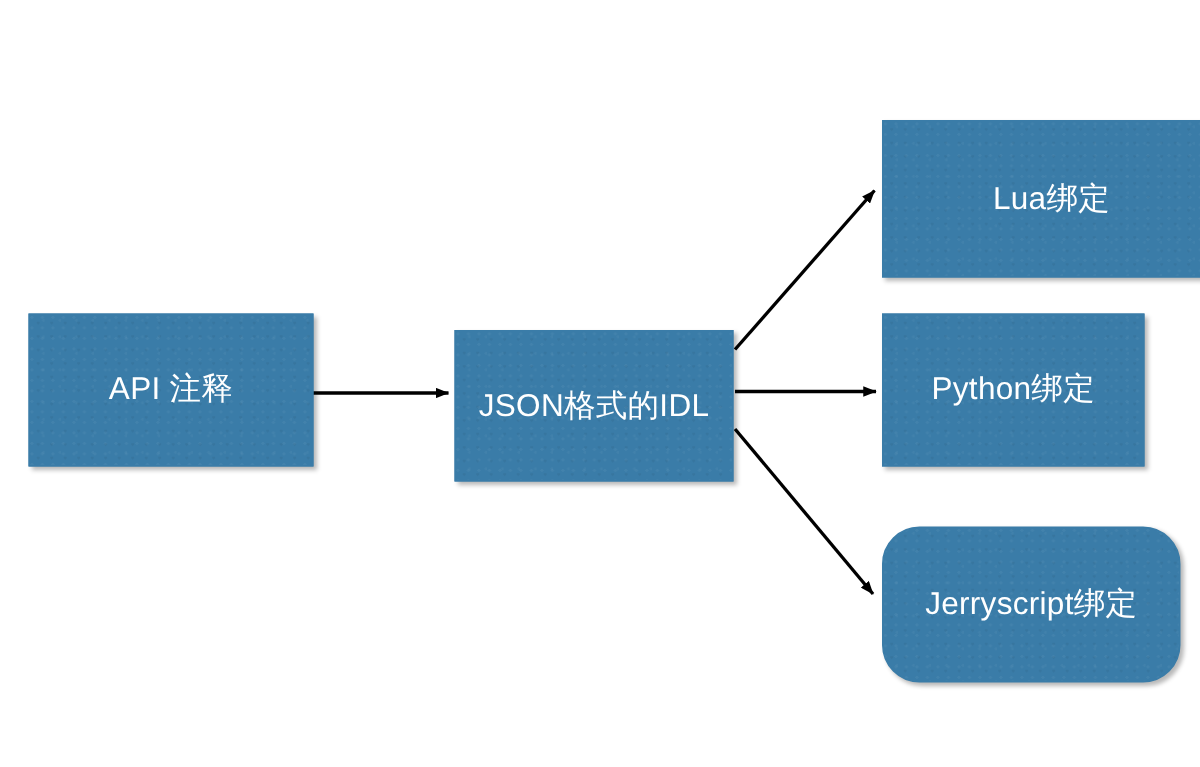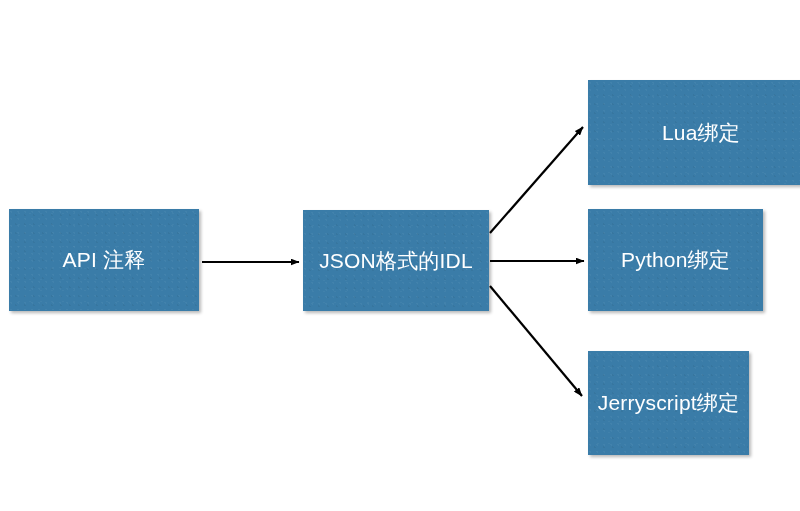--- a/index.html
+++ b/index.html
@@ -59,33 +59,33 @@
       <marker id="arrowhead" markerWidth="9" markerHeight="7" refX="8.5" refY="3.5" orient="auto" markerUnits="userSpaceOnUse">
         <polygon points="0 0, 9 3.5, 0 7" fill="#000000"></polygon>
       </marker>
     </defs>
     <line x1="202" y1="262" x2="299" y2="262" stroke="#000000" stroke-width="2.2" marker-end="url(#arrowhead)"></line>
     <line x1="490" y1="233" x2="583" y2="127" stroke="#000000" stroke-width="2.2" marker-end="url(#arrowhead)"></line>
     <line x1="490" y1="261" x2="584" y2="261" stroke="#000000" stroke-width="2.2" marker-end="url(#arrowhead)"></line>
     <line x1="490" y1="286" x2="582" y2="396" stroke="#000000" stroke-width="2.2" marker-end="url(#arrowhead)"></line>
   </svg>
 
-  <div class="node" id="node-api" style="left: 9px; top: 209px; width: 190px; height: 102px; background-color: rgb(58, 124, 168); border-color: rgb(58, 124, 168); color: rgb(255, 255, 255);">
+  <div class="node" id="node-api" style="left: 19px; top: 209px; width: 190px; height: 102px; background-color: rgb(58, 124, 168); border-color: rgb(58, 124, 168); color: rgb(255, 255, 255);">
     <span class="node-label">API 注释</span>
   </div>
 
-  <div class="node" id="node-idl" style="left: 303px; top: 210px; width: 186px; height: 101px; background-color: rgb(58, 124, 168); border-color: rgb(58, 124, 168); color: rgb(255, 255, 255);">
+  <div class="node" id="node-idl" style="left: 303px; top: 220px; width: 186px; height: 101px; background-color: rgb(58, 124, 168); border-color: rgb(58, 124, 168); color: rgb(255, 255, 255);">
     <span class="node-label">JSON格式的IDL</span>
   </div>
 
   <div class="node" id="node-lua" style="left: 588px; top: 80px; width: 226px; height: 105px; background-color: rgb(58, 124, 168); border-color: rgb(58, 124, 168); color: rgb(255, 255, 255);">
     <span class="node-label">Lua绑定</span>
   </div>
 
   <div class="node" id="node-python" style="left: 588px; top: 209px; width: 175px; height: 102px; background-color: rgb(58, 124, 168); border-color: rgb(58, 124, 168); color: rgb(255, 255, 255);">
     <span class="node-label">Python绑定</span>
   </div>
 
-  <div class="node" id="node-jerryscript" style="left: 588px; top: 351px; width: 161px; height: 104px; background-color: rgb(58, 124, 168); border-color: rgb(58, 124, 168); color: rgb(255, 255, 255);">
+  <div class="node" id="node-jerryscript" style="left: 588px; top: 351px; width: 199px; height: 104px; background-color: rgb(58, 124, 168); border-color: rgb(58, 124, 168); color: rgb(255, 255, 255); border-radius: 25px;">
     <span class="node-label">Jerryscript绑定</span>
   </div>
 
 </div>
 
 </body></html>

